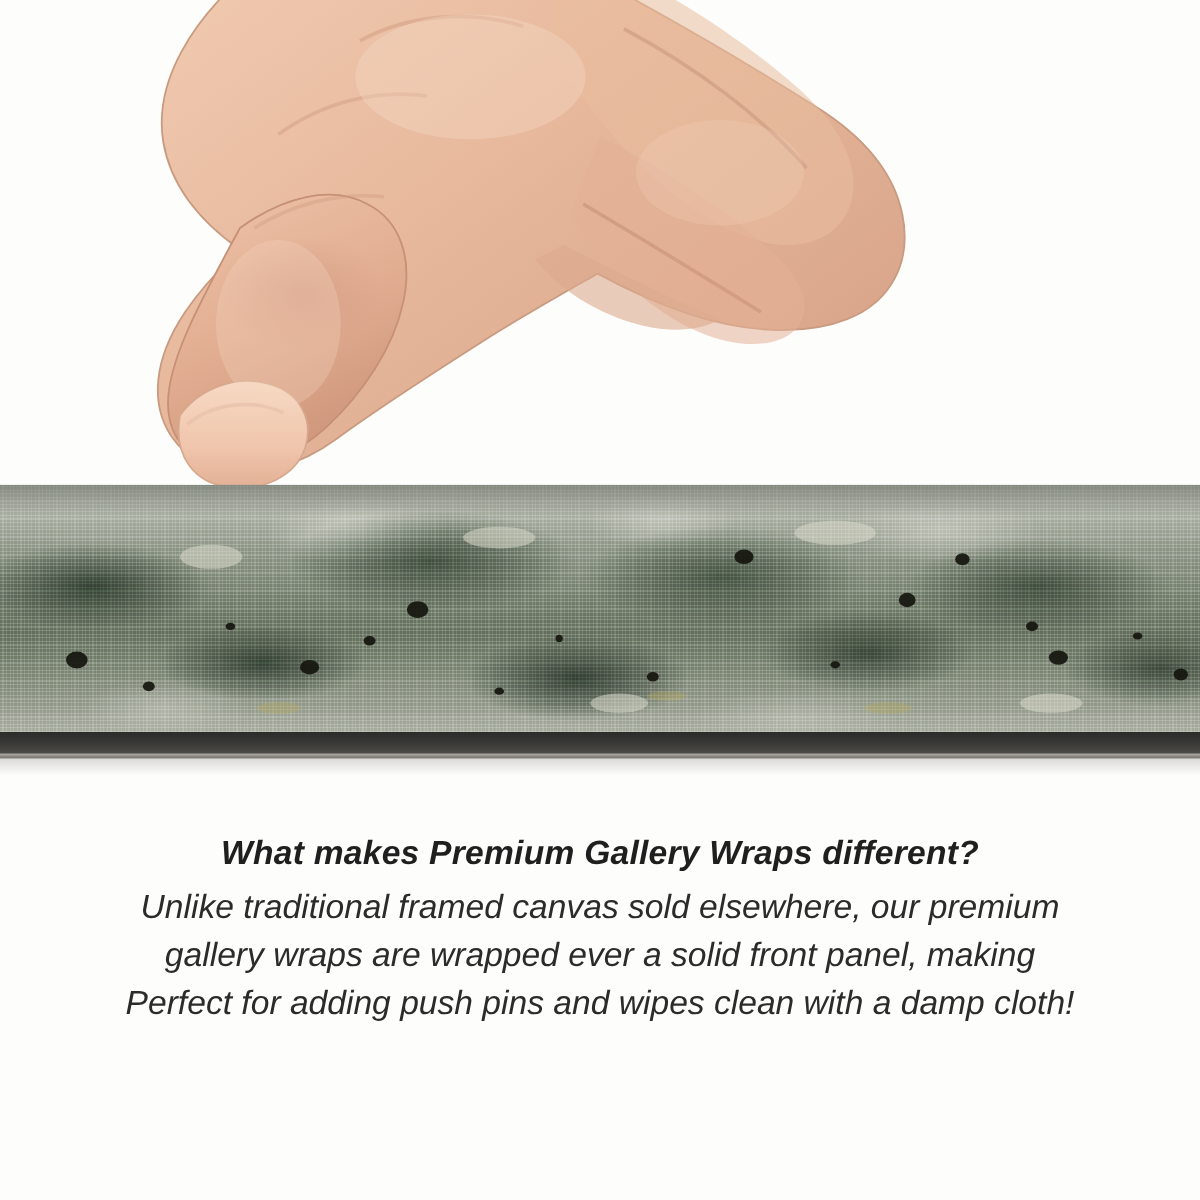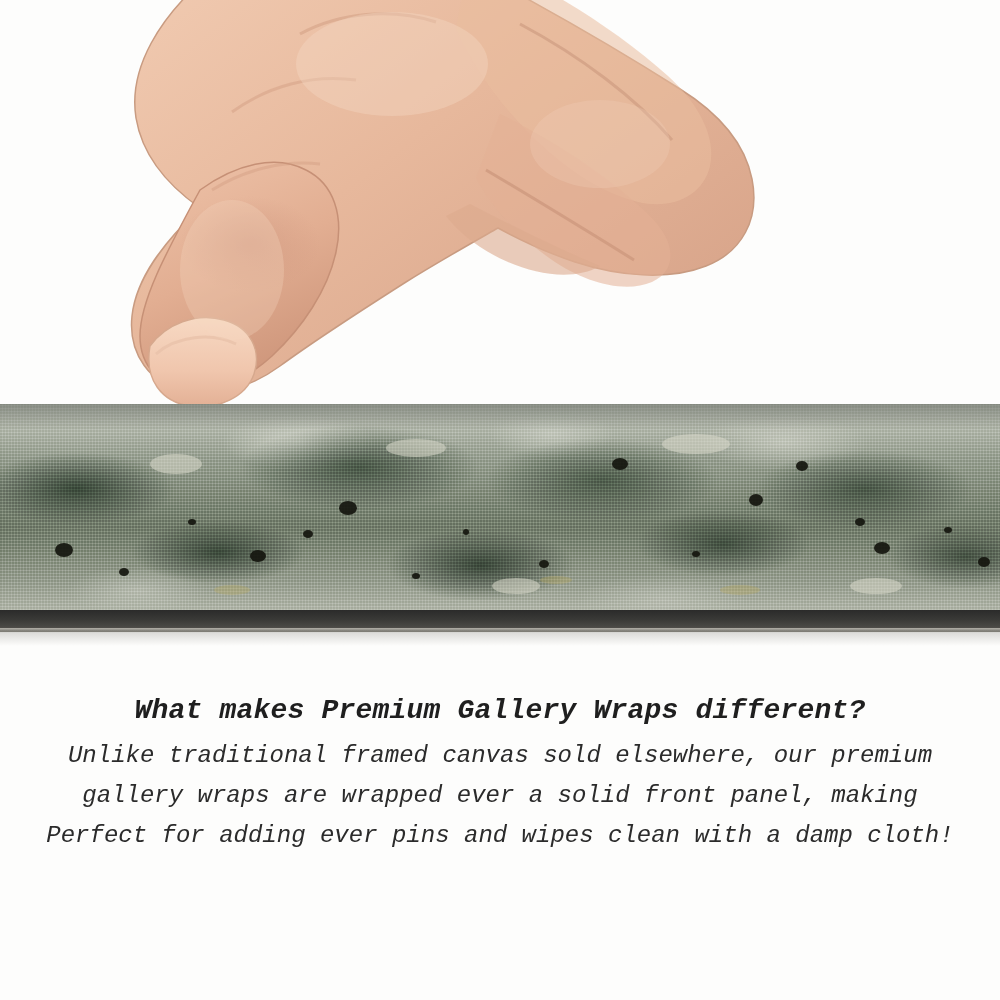--- a/index.html
+++ b/index.html
@@ -135,36 +135,36 @@
   }
 
   
   .caption-block {
     position: absolute;
     left: 0;
     top: 690px;
     width: 1000px;
     text-align: center;
     color: #2a2a2a;
-    font-family: Liberation Mono, monospace;
+    font-family: Liberation Sans, sans-serif;
   }
 
   .caption-heading {
     font-style: italic;
     font-weight: bold;
     font-size: 28px;
     line-height: 42px;
     letter-spacing: 0.2px;
     color: #1f1f1f;
     margin: 0 0 4px 0;
   }
 
   .caption-body {
     font-style: italic;
-    font-size: 24px;
+    font-size: 28px;
     line-height: 40px;
     color: #2b2b2b;
     margin: 0;
   }
 
   .caption-line {
     display: block;
     white-space: nowrap;
   }
 </style>
@@ -292,17 +292,17 @@
     <div class="canvas-lip"></div>
     <div class="canvas-lip-highlight"></div>
   </div>
   <div class="canvas-dropshadow"></div>
 
   <div class="caption-block">
     <div class="caption-heading">What makes Premium Gallery Wraps different?</div>
     <div class="caption-body">
       <span class="caption-line">Unlike traditional framed canvas sold elsewhere, our premium</span>
       <span class="caption-line">gallery wraps are wrapped ever a solid front panel, making</span>
-      <span class="caption-line">Perfect for adding ever pins and wipes clean with a damp cloth!</span>
+      <span class="caption-line">Perfect for adding push pins and wipes clean with a damp cloth!</span>
     </div>
   </div>
 
 </div>
 
 </body></html>

